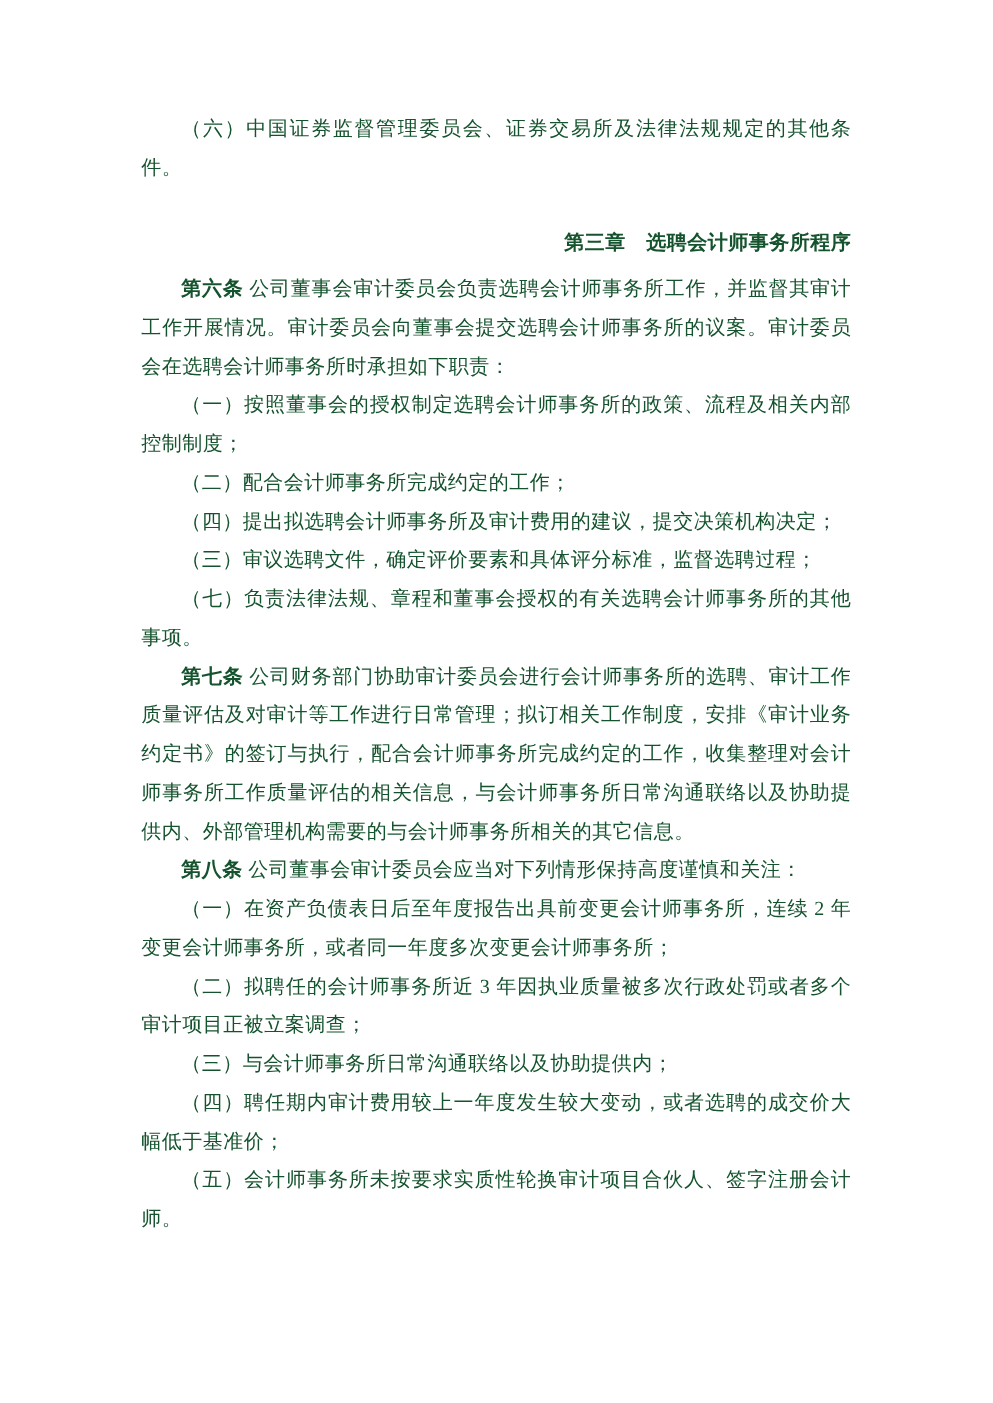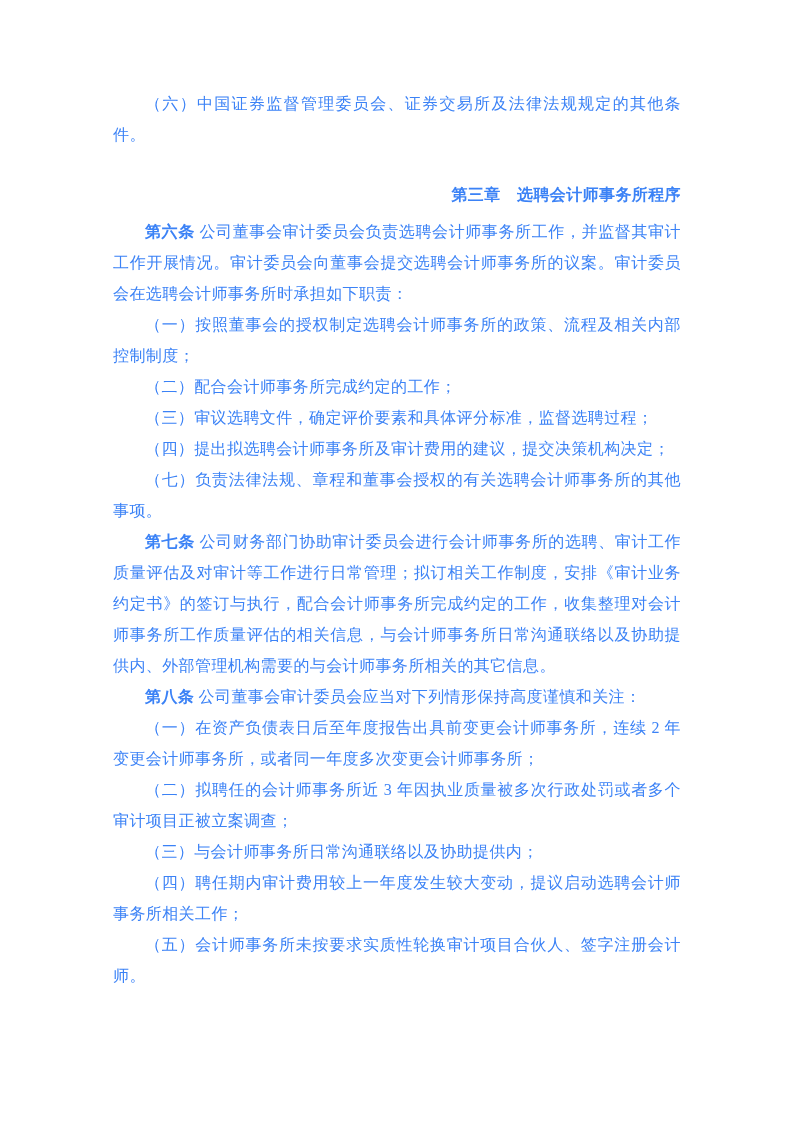--- a/index.html
+++ b/index.html
@@ -12,21 +12,21 @@
     width: 794px;
     height: 1122px;
     margin: 0 auto;
     background: #ffffff;
     box-sizing: border-box;
     padding: 88px 113px 40px 113px;
     font-family: "Liberation Serif", "DejaVu Serif", serif;
     font-size: 16px;
     line-height: 31px;
     letter-spacing: 0.4px;
-    color: #3b82f6;
+    color: #14532d;
     overflow: hidden;
   }
   p.para {
     margin: 0;
     text-indent: 2em;
     text-align: justify;
     word-break: break-all;
   }
   p.heading {
     margin: 29px 0 6px 0;
@@ -46,35 +46,35 @@
   <p class="para"><span>（六）中国证券监督管理委员会、证券交易所及法律法规规定的其他条件。</span></p>
 
   <p class="heading"><span>第三章　选聘会计师事务所程序</span></p>
 
   <p class="para"><span class="lead">第六条</span><span> 公司董事会审计委员会负责选聘会计师事务所工作，并监督其审计工作开展情况。审计委员会向董事会提交选聘会计师事务所的议案。审计委员会在选聘会计师事务所时承担如下职责：</span></p>
 
   <p class="para"><span>（一）按照董事会的授权制定选聘会计师事务所的政策、流程及相关内部控制制度；</span></p>
 
   <p class="para"><span>（二）配合会计师事务所完成约定的工作；</span></p>
 
+  <p class="para"><span>（四）提出拟选聘会计师事务所及审计费用的建议，提交决策机构决定；</span></p>
+
   <p class="para"><span>（三）审议选聘文件，确定评价要素和具体评分标准，监督选聘过程；</span></p>
-
-  <p class="para"><span>（四）提出拟选聘会计师事务所及审计费用的建议，提交决策机构决定；</span></p>
 
 
 
   <p class="para"><span>（七）负责法律法规、章程和董事会授权的有关选聘会计师事务所的其他事项。</span></p>
 
   <p class="para"><span class="lead">第七条</span><span> 公司财务部门协助审计委员会进行会计师事务所的选聘、审计工作质量评估及对审计等工作进行日常管理；拟订相关工作制度，安排《审计业务约定书》的签订与执行，配合会计师事务所完成约定的工作，收集整理对会计师事务所工作质量评估的相关信息，与会计师事务所日常沟通联络以及协助提供内、外部管理机构需要的与会计师事务所相关的其它信息。</span></p>
 
   <p class="para"><span class="lead">第八条</span><span> 公司董事会审计委员会应当对下列情形保持高度谨慎和关注：</span></p>
 
   <p class="para"><span>（一）在资产负债表日后至年度报告出具前变更会计师事务所，连续 2 年变更会计师事务所，或者同一年度多次变更会计师事务所；</span></p>
 
   <p class="para"><span>（二）拟聘任的会计师事务所近 3 年因执业质量被多次行政处罚或者多个审计项目正被立案调查；</span></p>
 
   <p class="para"><span>（三）与会计师事务所日常沟通联络以及协助提供内；</span></p>
 
-  <p class="para"><span>（四）聘任期内审计费用较上一年度发生较大变动，提议启动选聘会计师事务所相关工作；</span></p>
+  <p class="para"><span>（四）聘任期内审计费用较上一年度发生较大变动，或者选聘的成交价大幅低于基准价；</span></p>
 
   <p class="para"><span>（五）会计师事务所未按要求实质性轮换审计项目合伙人、签字注册会计师。</span></p>
 
 </div>
 
 </body></html>

